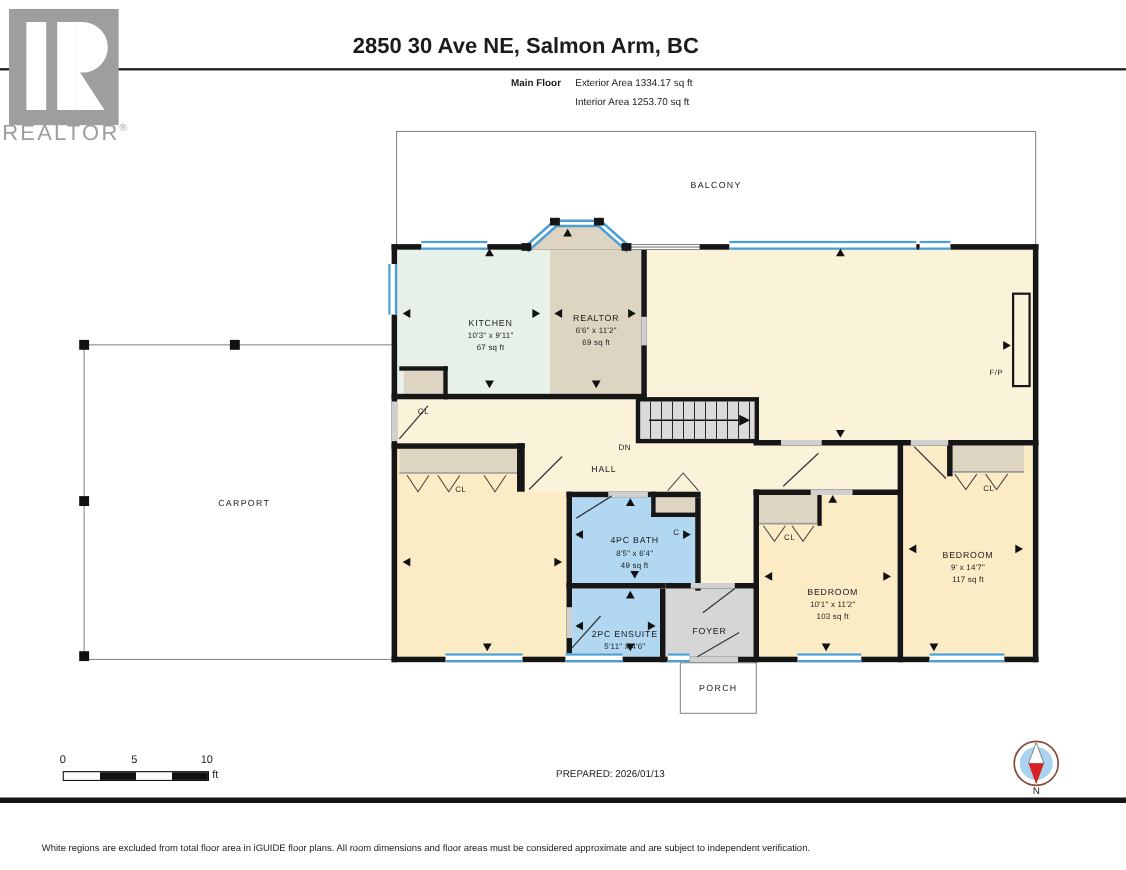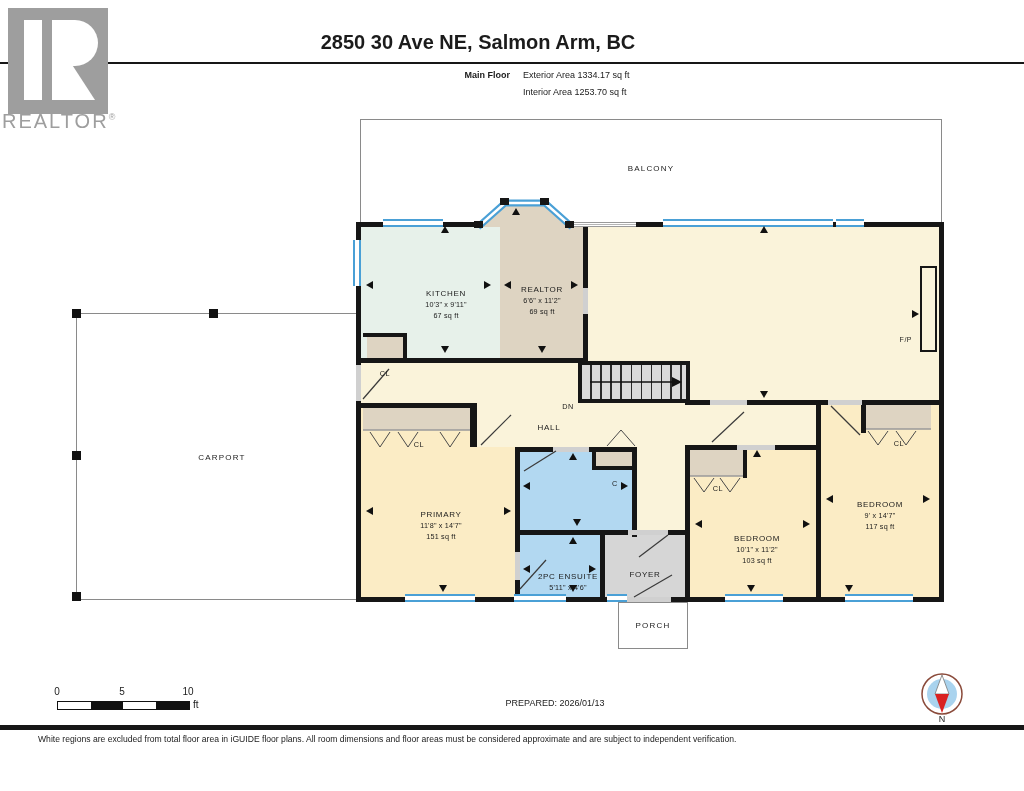--- a/index.html
+++ b/index.html
@@ -49,21 +49,21 @@
   #scale0{left:50px;top:686px;width:14px;text-align:center;font-size:10px;}
   #scale5{left:115px;top:686px;width:14px;text-align:center;font-size:10px;}
   #scale10{left:178px;top:686px;width:20px;text-align:center;font-size:10px;}
   #scalebar{left:57px;top:701px;width:131px;height:7px;border:1px solid #111;
             background:linear-gradient(90deg,#fff 0 25%,#111 25% 50%,#fff 50% 75%,#111 75%);}
   #scaleft{left:193px;top:699px;font-size:10px;}
   #prepared{left:400px;top:698px;width:310px;text-align:center;font-size:9px;}
   #compass{left:916px;top:668px;z-index:2;}
   #northLbl{left:934px;top:714px;width:16px;text-align:center;font-size:9px;}
   #footbar{left:0;top:725px;width:1024px;height:5px;background:#161616;}
-  #disclaimer{left:38px;top:734px;width:960px;font-size:8.6px;color:#222;}
+  #disclaimer{left:38px;top:766px;width:960px;font-size:8.6px;color:#222;}
 </style>
 </head>
 <body>
 
 <div id="page">
 
   <div class="abs" id="hrule"></div>
   <div class="abs" id="title">2850 30 Ave NE, Salmon Arm, BC</div>
   <svg class="abs" id="logo" viewBox="0 0 100 106">
     <rect x="0" y="0" width="100" height="106" fill="#9e9e9e"></rect>
@@ -150,24 +150,24 @@
     <div class="rlabel" style="left:386px;top:274px;width:120px;">
       <div class="rname">KITCHEN</div>
       <div class="rdim">10'3" x 9'11"</div>
       <div class="rdim">67 sq ft</div>
     </div>
     <div class="rlabel" style="left:492px;top:270px;width:100px;">
       <div class="rname">REALTOR</div>
       <div class="rdim">6'6" x 11'2"</div>
       <div class="rdim">69 sq ft</div>
     </div>
-    <div class="rlabel" style="left:381px;top:495px;width:120px;">
-      <div class="rname">PRIMARY</div>
-      <div class="rdim">11'8" x 14'7"</div>
-      <div class="rdim">151 sq ft</div>
+    <div class="rlabel" style="left:518px;top:472px;width:118px;">
+      <div class="rname">4PC BATH</div>
+      <div class="rdim">8'5" x 6'4"</div>
+      <div class="rdim">49 sq ft</div>
     </div>
     <div class="rlabel" style="left:509px;top:557px;width:118px;">
       <div class="rname">2PC ENSUITE</div>
       <div class="rdim">5'11" x 4'6"</div>
     </div>
     <div class="rlabel" style="left:601px;top:560px;width:88px;"><span class="rname">FOYER</span></div>
     <div class="rlabel" style="left:694px;top:519px;width:126px;">
       <div class="rname">BEDROOM</div>
       <div class="rdim">10'1" x 11'2"</div>
       <div class="rdim">103 sq ft</div>

